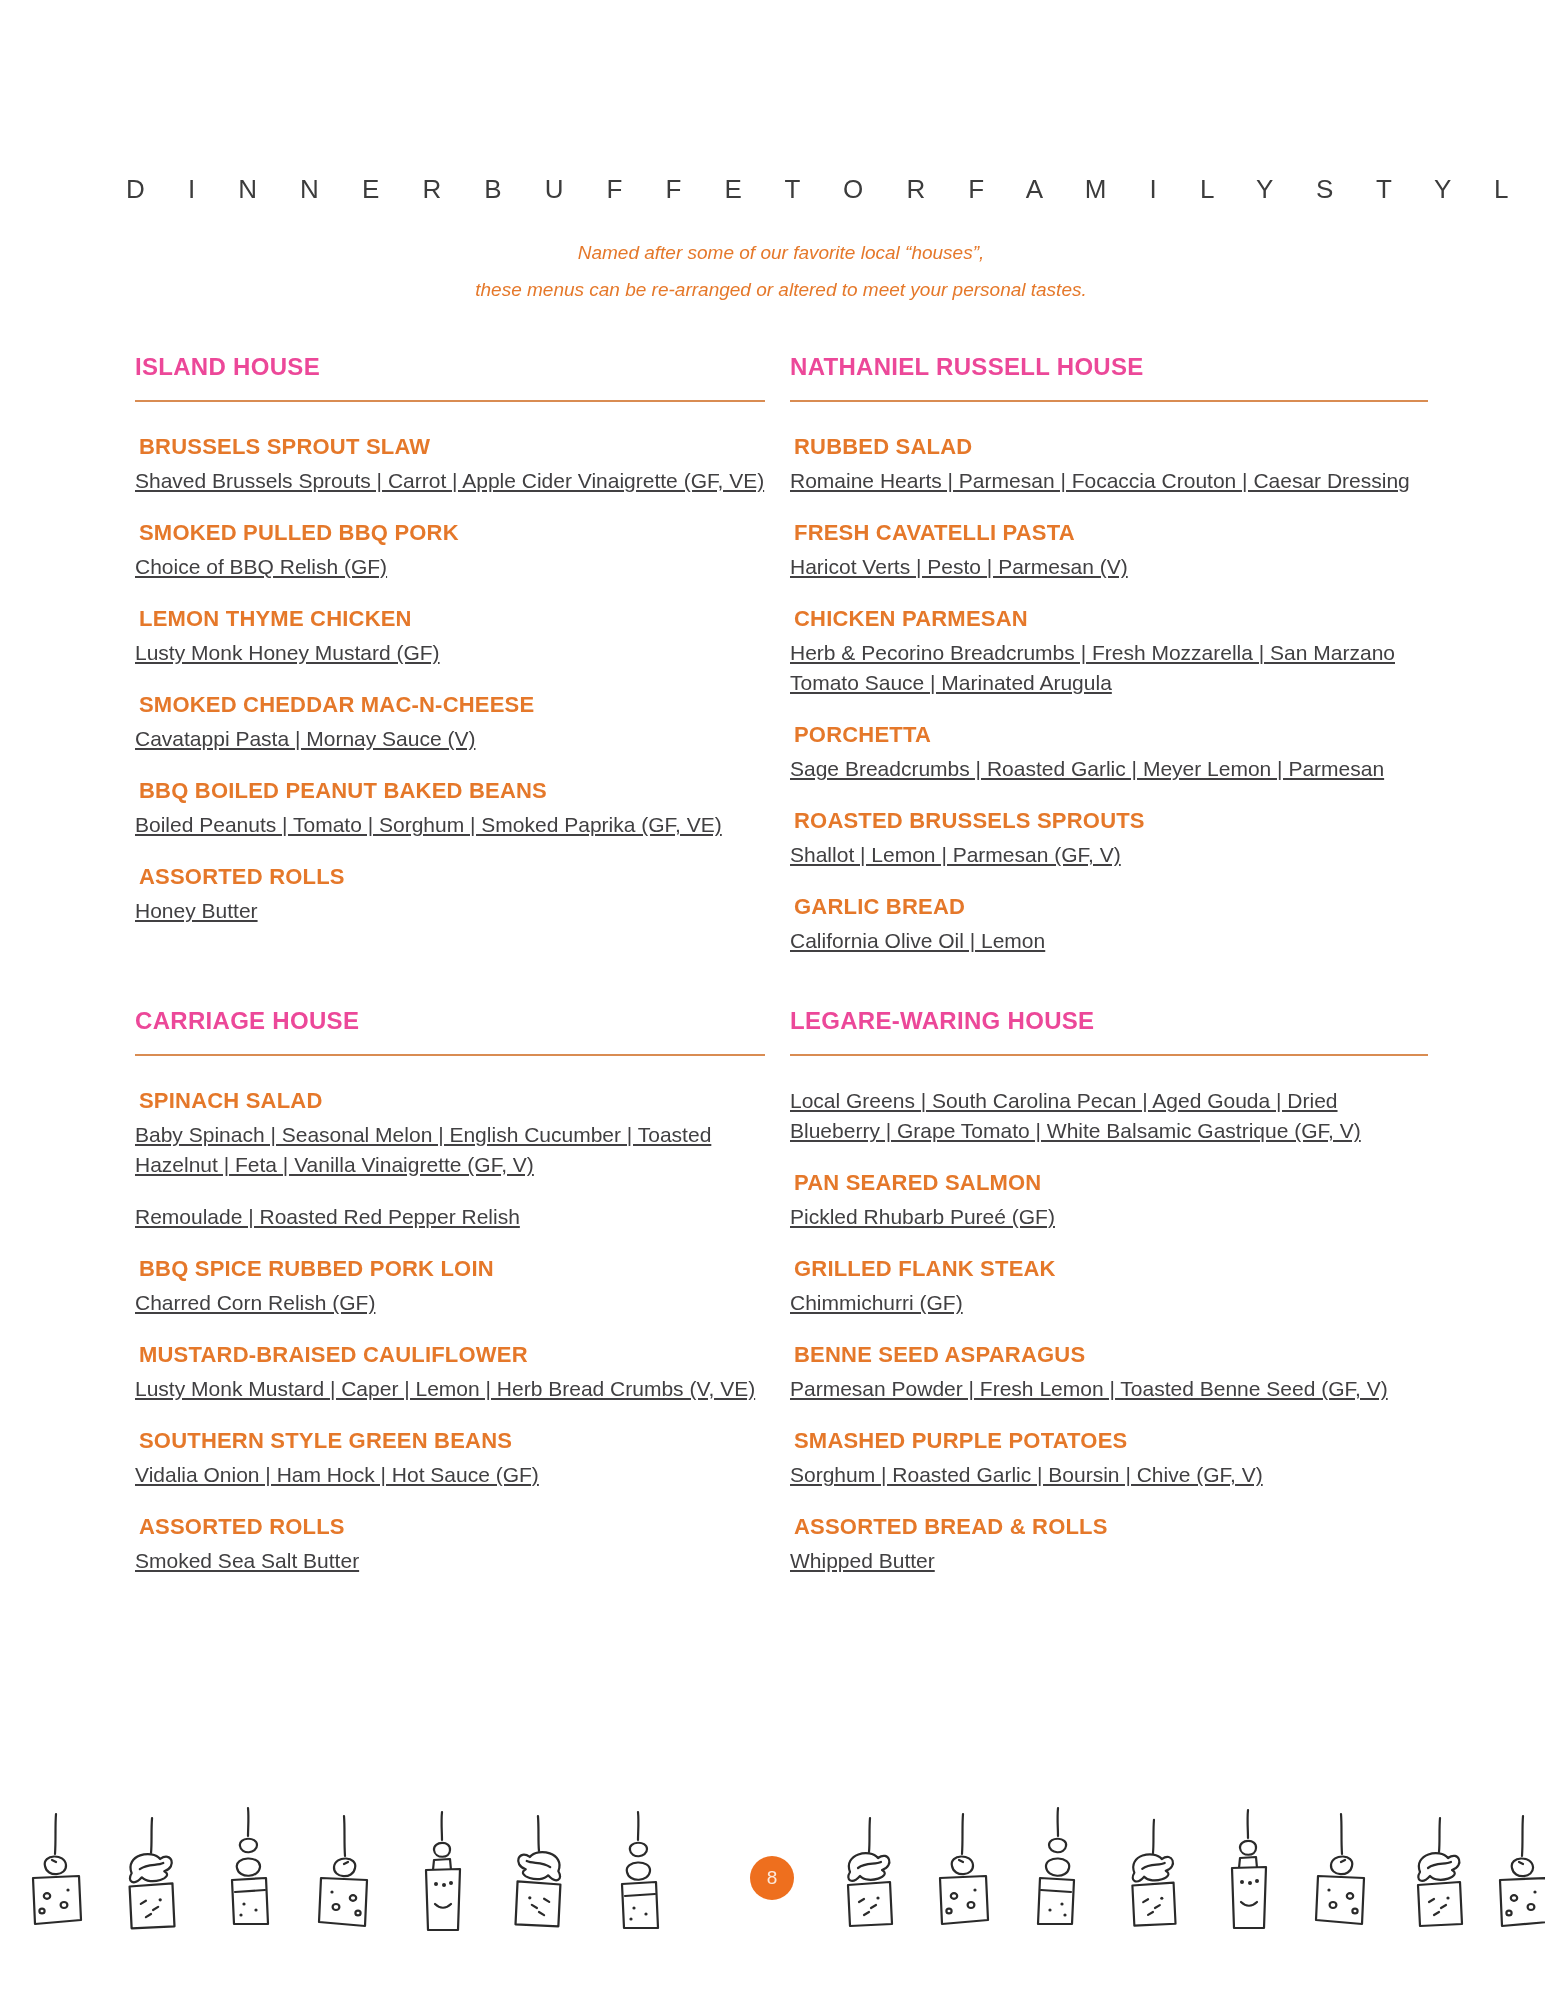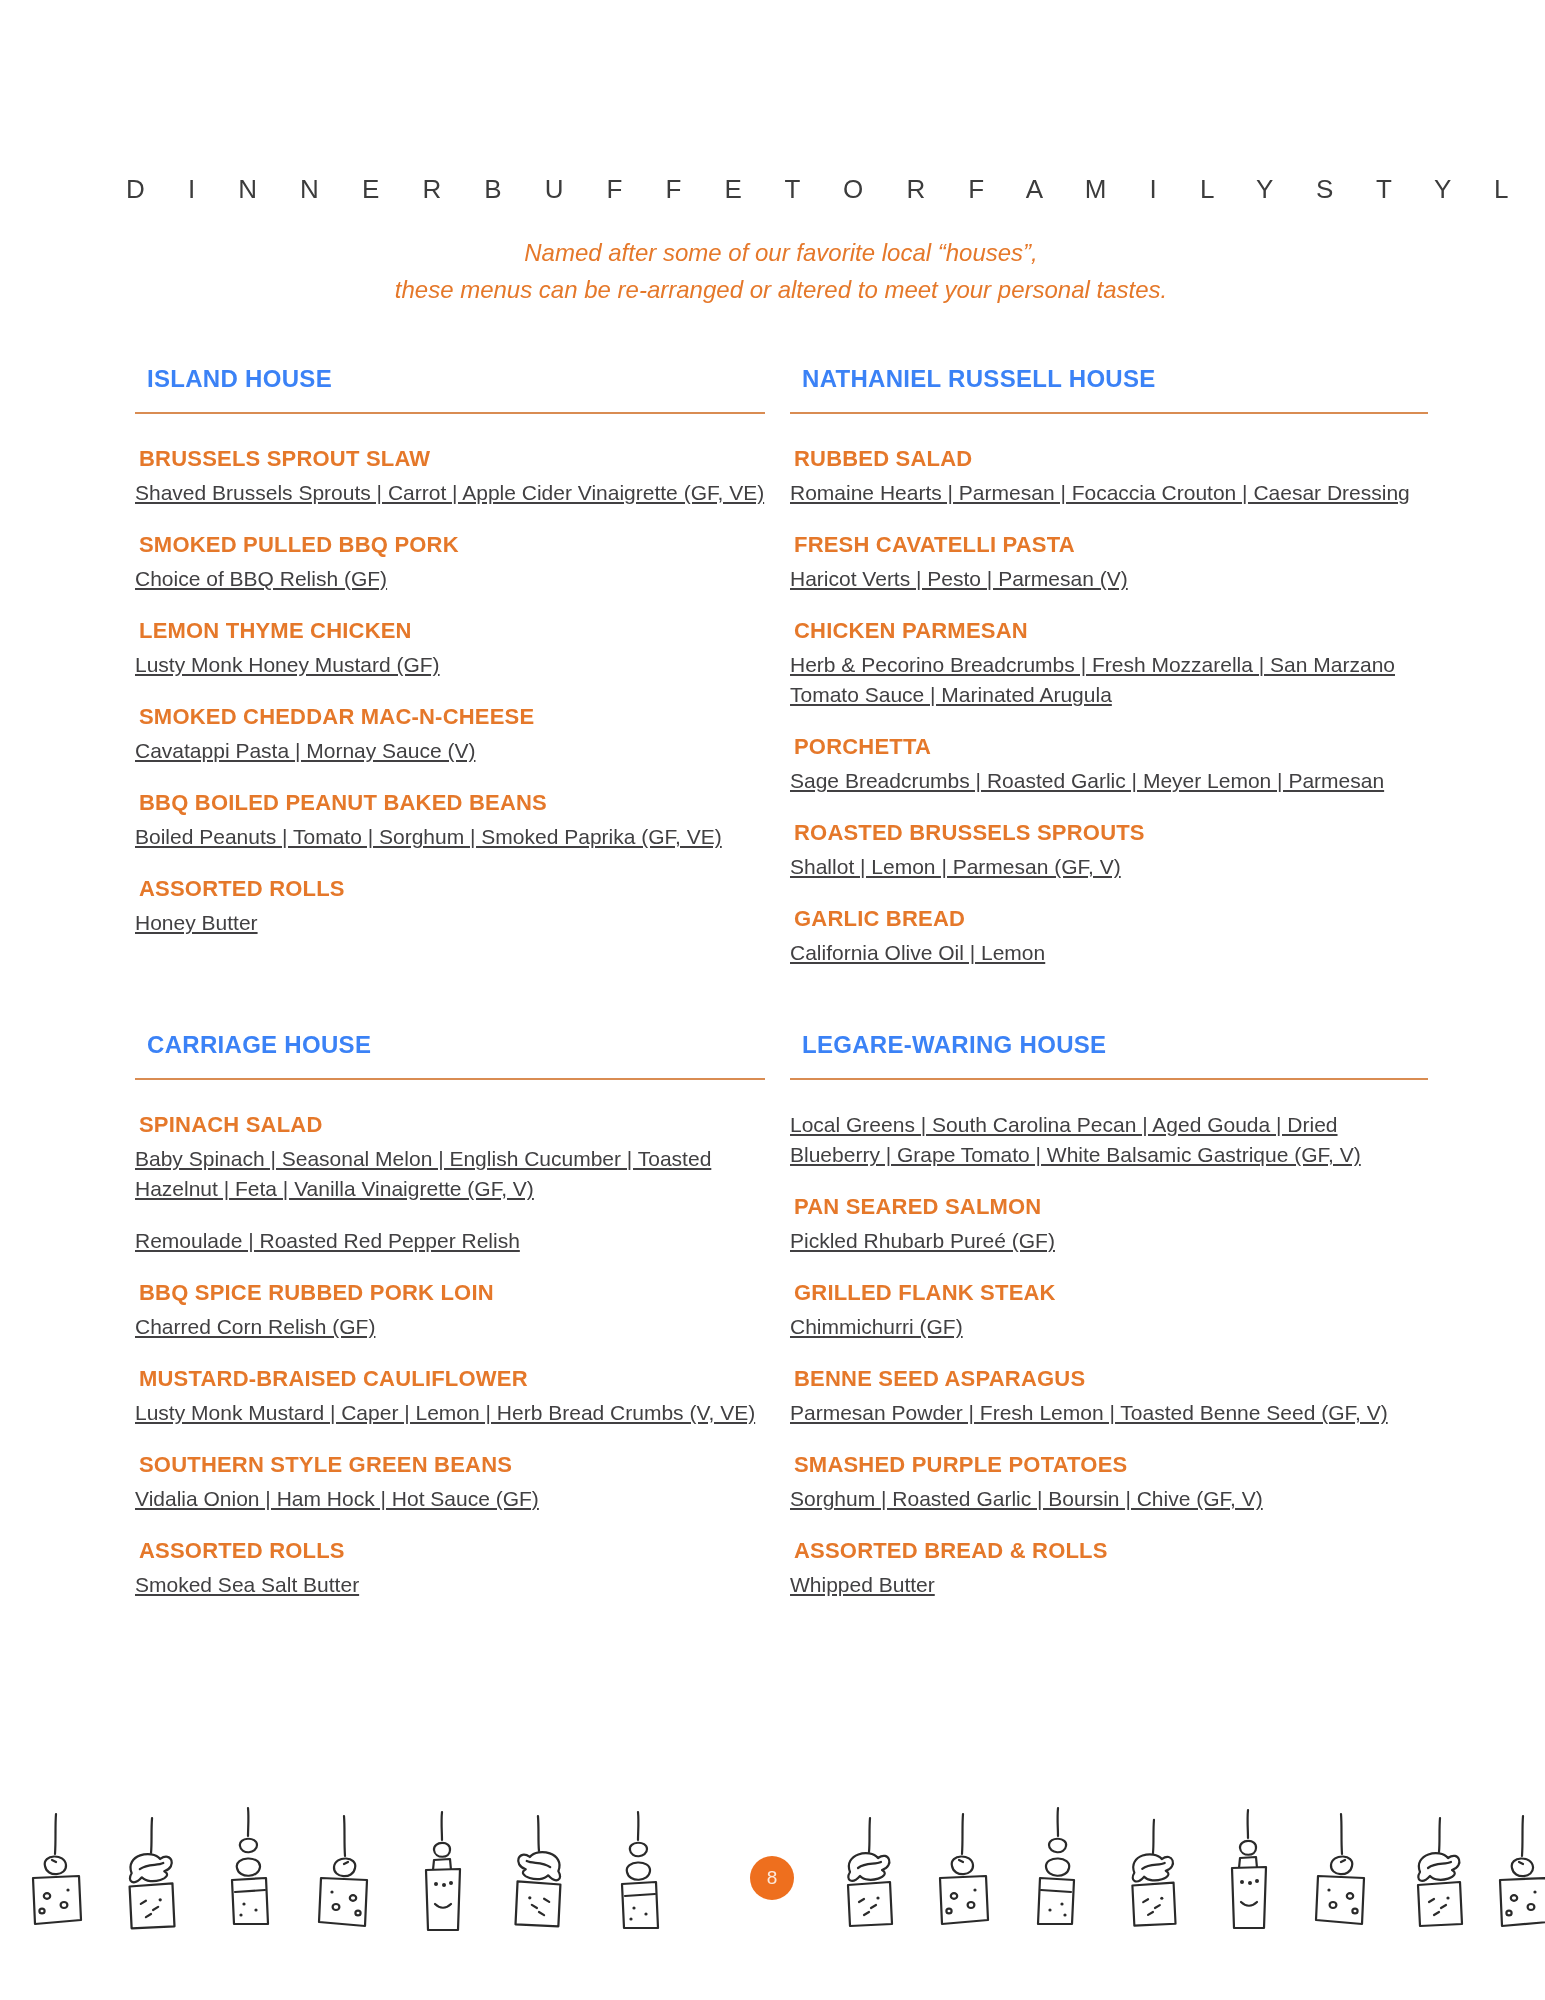--- a/index.html
+++ b/index.html
@@ -14,34 +14,34 @@
   
   .header { position:absolute; left:126px; top:0; width:1310px; text-align:center; }
   .title {
     margin:0; padding-top:172px;
     font-size:26px; font-weight:400;
     letter-spacing:0.44em; word-spacing:0.5em;
     color:#3c3c3c; white-space:nowrap; line-height:34px;
   }
   .subtitle {
     margin:0; font-style:italic;
-    font-size:24px; line-height:37px;
+    font-size:19px; line-height:37px;
     color:#e5782a; font-weight:400;
   }
   .subtitle.first { margin-top:28px; }
 
   
   .menu-grid {
     position:absolute; left:135px; top:352px; width:1293px;
     display:grid; grid-template-columns:630px 638px;
     column-gap:25px; row-gap:50px;
   }
   .section h2 {
-    margin:12px; font-size:24px; line-height:30px;
-    color:#3b82f6; font-weight:700; letter-spacing:0.3px;
+    margin:0; font-size:24px; line-height:30px;
+    color:#ec4899; font-weight:700; letter-spacing:0.3px;
   }
   .rule { height:0; border-top:2px solid #d98c52; margin-top:18px; }
   .items { margin-top:30px; }
   .item { margin-bottom:22px; }
   .item:last-child { margin-bottom:0; }
   .item h3 {
     margin:4px; font-size:22px; line-height:30px;
     color:#e5782a; font-weight:700; letter-spacing:0.2px;
   }
   .item p { margin:0; font-size:21px; line-height:30px; color:#414042;text-decoration:underline; }

